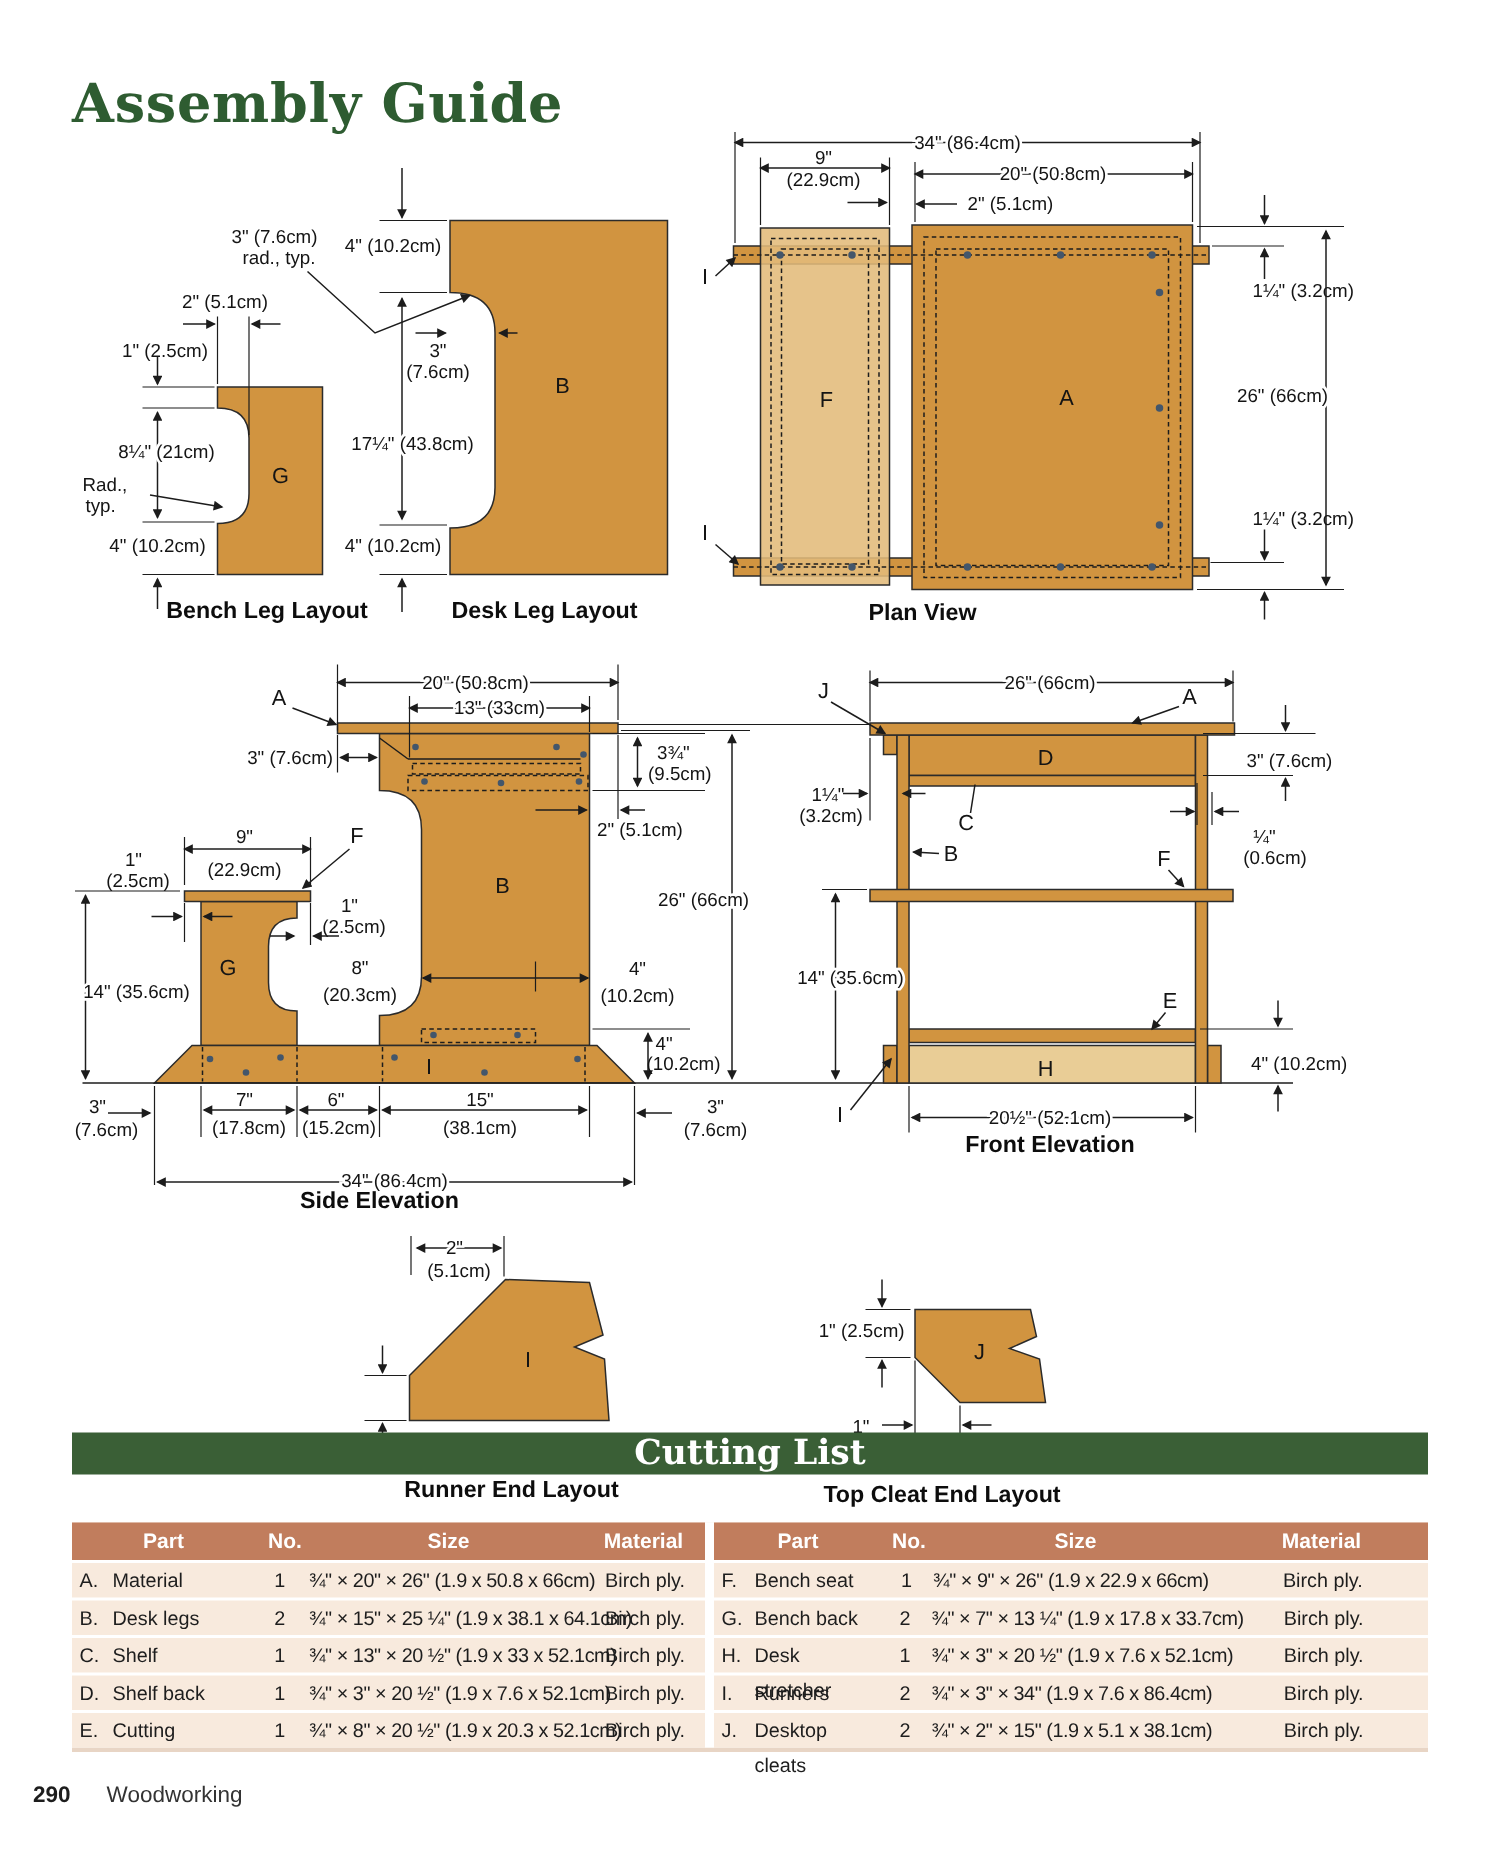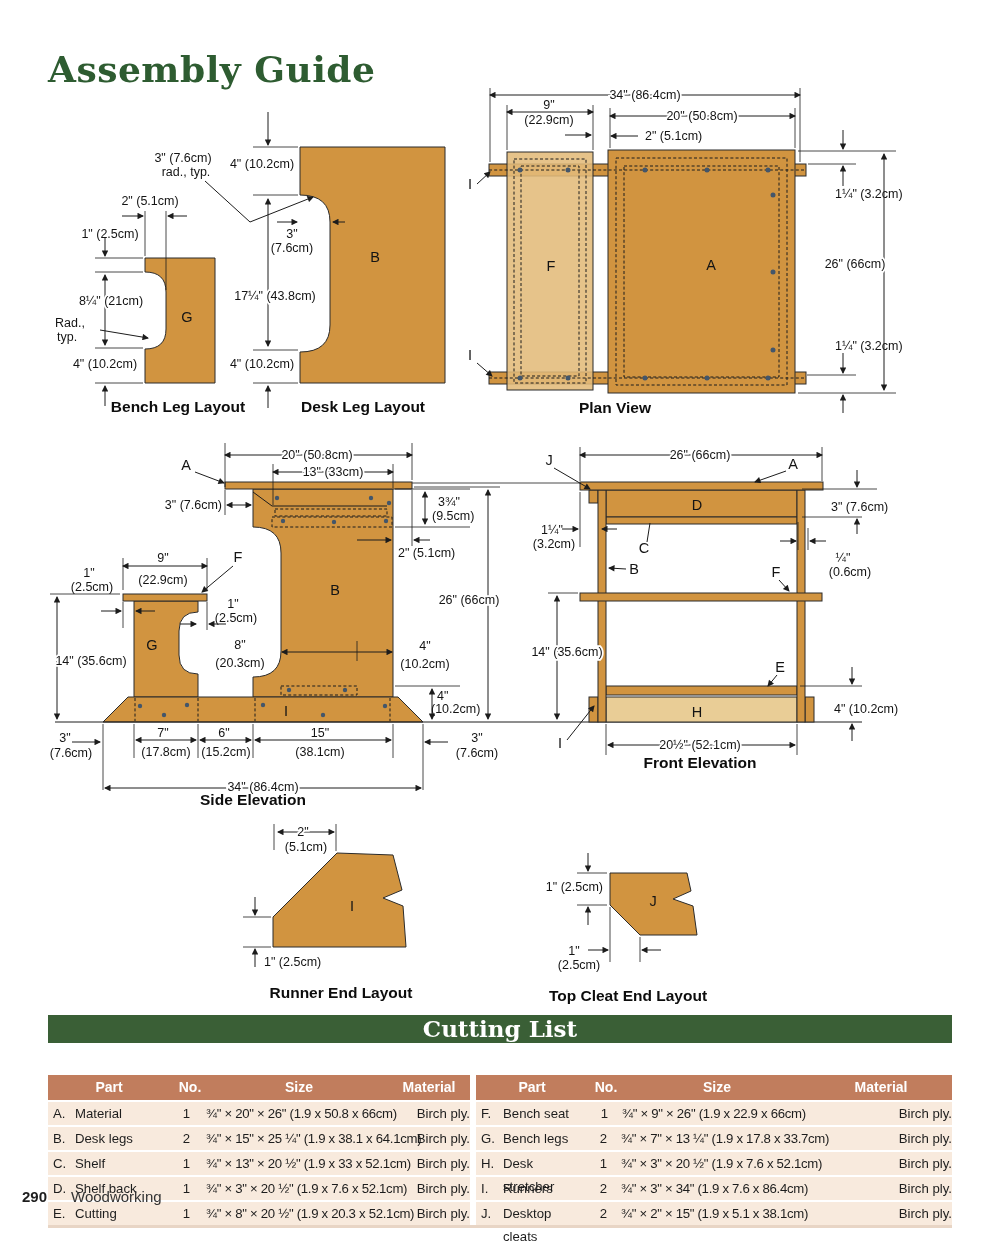--- a/index.html
+++ b/index.html
@@ -14,38 +14,38 @@
   .cap{font-size:15.5px;font-weight:bold;text-anchor:middle;fill:#0d0d0d;}
   .pl{font-size:14.5px;text-anchor:middle;}
   .wood{fill:#D19440;stroke:#2b2b2b;stroke-width:1;}
   .woodl{fill:#E9CD96;stroke:#2b2b2b;stroke-width:1;}
   .woodf{fill:#E3BB7A;fill-opacity:.88;stroke:#2b2b2b;stroke-width:1;}
   .ln{stroke:#1c1c1c;stroke-width:1;fill:none;}
   .thin{stroke:#1c1c1c;stroke-width:.8;fill:none;}
   .dash{stroke:#1c1c1c;stroke-width:1;stroke-dasharray:3 2.2;fill:none;}
   .dot{fill:#43566B;}
   
-  .ctable{position:absolute;left:48px;top:1015px;width:904px;border-bottom:3px solid #E8D5C5;}
+  .ctable{position:absolute;left:48px;top:955px;width:904px;border-bottom:3px solid #E8D5C5;}
   .ct-title{background:#3A5F36;color:#fff;text-align:center;font-family:"DejaVu Serif",serif;
         font-weight:bold;font-size:23px;height:28px;line-height:28px;}
   .ct-body{display:flex;background:#F8EADD;margin-top:32px;}
   .ct-sep{width:6px;background:#ffffff;}
   .ct-group{flex:none;}
   .ct-group.lft{width:422px;} .ct-group.rgt{width:476px;}
   .ct-header{display:flex;background:#C17D5D;color:#fff;font-weight:bold;font-size:14px;
         height:25px;line-height:25px;text-align:center;}
   .ct-row{display:flex;height:23px;line-height:23px;font-size:13.2px;color:#1d1d1d;
         border-top:2px solid #fff;background:#F8EADD;}
   .lft .c-part{width:122px;} .lft .c-no{width:40px;} .lft .c-size{width:178px;} .lft .c-mat{width:82px;}
   .rgt .c-part{width:112px;} .rgt .c-no{width:36px;} .rgt .c-size{width:186px;} .rgt .c-mat{width:142px;}
   .ct-row .c-part{text-align:left;display:flex;}
   .ct-row .c-letter{width:22px;padding-left:5px;flex:none;}
   .ct-row .c-no{text-align:center;}
   .ct-row .c-size{text-align:left;letter-spacing:-.3px;white-space:nowrap;}
-  .ct-row .c-mat{text-align:right;padding-left:6px;}
+  .ct-row .c-mat{text-align:center;padding-left:6px;}
   .pfooter{position:absolute;left:22px;top:1188px;font-size:15px;color:#1d1d1d;}
   .pfooter .pno{font-weight:bold;} .pfooter .bk{margin-left:24px;color:#333;}
 </style>
 </head>
 <body>
 
 <div id="page">
   <div class="page-title">Assembly Guide</div>
 
   <svg width="1000" height="1010" viewBox="0 0 1000 1010">
@@ -448,21 +448,21 @@
               <span class="c-letter">F.</span>
               <span>Bench seat</span>
             </div>
           <div class="c-no">1</div>
           <div class="c-size">¾" × 9" × 26" (1.9 x 22.9 x 66cm)</div>
           <div class="c-mat">Birch ply.</div>
         </div>
         <div class="ct-row">
           <div class="c-part">
               <span class="c-letter">G.</span>
-              <span>Bench legs</span>
+              <span>Bench back</span>
             </div>
           <div class="c-no">2</div>
           <div class="c-size">¾" × 7" × 13 ¼" (1.9 x 17.8 x 33.7cm)</div>
           <div class="c-mat">Birch ply.</div>
         </div>
         <div class="ct-row">
           <div class="c-part">
               <span class="c-letter">H.</span>
               <span>Desk stretcher</span>
             </div>

